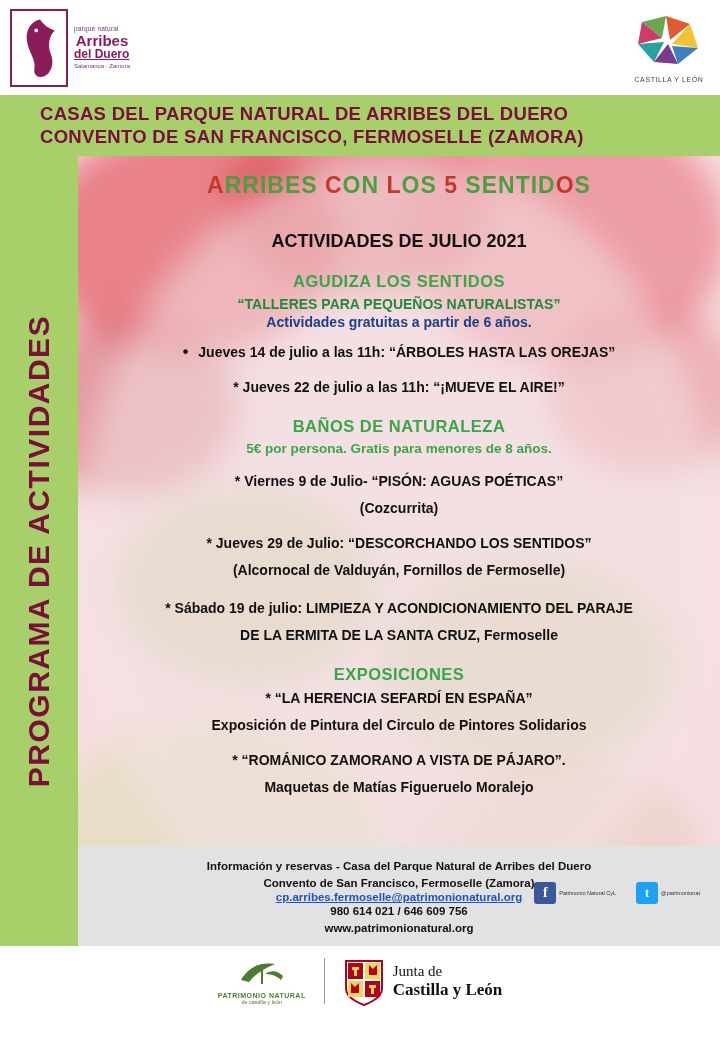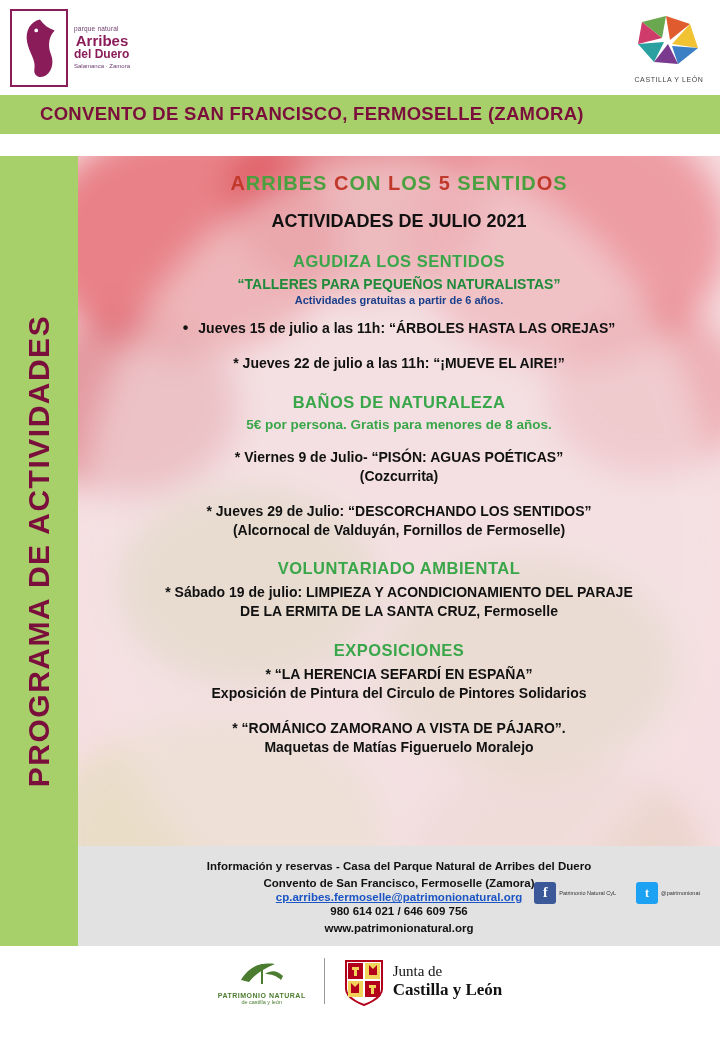--- a/index.html
+++ b/index.html
@@ -24,21 +24,21 @@
   .logo-arribes .mark {
     width: 58px; height: 78px;
     border: 2px solid #8a1c5a;
     display: flex; align-items: center; justify-content: center;
     background: #fff;
   }
   .logo-arribes .mark svg { display: block; }
   .logo-arribes .txt { line-height: 1.05; }
   .logo-arribes .txt .l1 { font-size: 6.5px; color: #6b3a6b; letter-spacing: .2px; }
   .logo-arribes .txt .l2 { font-size: 15px; font-weight: bold; color: #8a1c5a; text-align: center; }
-  .logo-arribes .txt .l3 { font-size: 12px; font-weight: bold; color: #8a1c5a; }
+  .logo-arribes .txt .l3 { font-size: 12px; font-weight: bold; color: #8a1c5a; text-decoration: underline; }
   .logo-arribes .txt .l4 { font-size: 6px; color: #6b3a6b; margin-top: 2px; }
 
   .logo-jcyl-top { text-align: center; }
   .logo-jcyl-top .star { width: 74px; height: 58px; }
   .logo-jcyl-top .cap { font-size: 7px; color: #444; letter-spacing: .6px; margin-top: 2px; }
 
   
   .title-band {
     background: #a8d06a;
     padding: 7px 0 9px 40px;
@@ -82,24 +82,24 @@
   .blob { position: absolute; border-radius: 50%; filter: blur(16px); }
 
   .content {
     position: relative;
     z-index: 2;
     padding: 16px 14px 0 14px;
     text-align: center;
   }
 
   .headline {
-    font-size: 20px;
+    font-size: 23px;
     font-weight: bold;
     letter-spacing: 1px;
-    margin-bottom: 16px;
+    margin-bottom: 32px;
     color: #2f7d3a;
   }
   .headline .r { color: #c0392b; }
   .headline .g { color: #4aa03f; }
 
   .subhead {
     font-size: 18px;
     font-weight: bold;
     color: #111;
     margin-bottom: 20px;
@@ -112,39 +112,39 @@
     letter-spacing: .5px;
     margin-bottom: 5px;
   }
   .sec-sub {
     font-size: 14px;
     font-weight: bold;
     color: #1f8a3a;
     margin-bottom: 2px;
   }
   .sec-sub2 {
-    font-size: 11px;
+    font-size: 14px;
     font-weight: bold;
     color: #1b3f8b;
     margin-bottom: 14px;
   }
   .fee {
     font-size: 13.5px;
     font-weight: bold;
     color: #3aa64a;
     margin-bottom: 16px;
   }
   .item {
     font-size: 14px;
     font-weight: bold;
     color: #111;
     margin-bottom: 16px;
     line-height: 1.35;
   }
-  .item .sub { display: block; }
+  .item .sub { display: block; margin-top: 8px; }
   .bullet-row {
     display: flex; align-items: flex-start; justify-content: center;
     gap: 10px;
     font-size: 14px; font-weight: bold; color: #111;
     margin-bottom: 18px;
   }
   .bullet-row .dot { font-size: 16px; line-height: 1; }
   .block { margin-bottom: 20px; }
 
   
@@ -214,20 +214,21 @@
       <polygon points="66,36 46,52 40,34" fill="#3b7fc4"></polygon>
       <polygon points="46,52 22,50 36,32" fill="#7a3b8f"></polygon>
       <polygon points="22,50 6,32 32,30" fill="#2aa0a0"></polygon>
       <polygon points="6,32 10,10 30,26" fill="#cf3b6a"></polygon>
     </svg>
     <div class="cap">CASTILLA Y LEÓN</div>
   </div>
 </div>
 
 <div class="title-band">
+  <div class="t1">CASAS DEL PARQUE NATURAL DE ARRIBES DEL DUERO</div>
   <div class="t2">CONVENTO DE SAN FRANCISCO, FERMOSELLE (ZAMORA)</div>
 </div>
 
 <div class="left-band">
   <div class="vtext">PROGRAMA DE ACTIVIDADES</div>
 </div>
 
 <div class="body-area">
   <div class="bg-art">
     <div class="blob" style="width:300px;height:230px;left:-40px;top:-30px;background:#e4636a;opacity:.75;"></div>
@@ -246,42 +247,41 @@
     <div class="headline"><span class="r">A</span><span class="g">RRIBES </span><span class="r">C</span><span class="g">ON </span><span class="r">L</span><span class="g">OS </span><span class="r">5</span><span class="g"> SENTID</span><span class="r">O</span><span class="g">S</span></div>
 
     <div class="subhead">ACTIVIDADES DE JULIO 2021</div>
 
     <div class="block">
       <div class="sec-title">AGUDIZA LOS SENTIDOS</div>
       <div class="sec-sub">“TALLERES PARA PEQUEÑOS NATURALISTAS”</div>
       <div class="sec-sub2">Actividades gratuitas a partir de 6 años.</div>
       <div class="bullet-row">
         <span class="dot">•</span>
-        <span>Jueves 15 de julio a las 11h: “ÁRBOLES  HASTA LAS OREJAS”</span>
+        <span>Jueves 14 de julio a las 11h: “ÁRBOLES  HASTA LAS OREJAS”</span>
       </div>
       <div class="item">
         <span>* Jueves 22 de julio a las 11h: “¡MUEVE EL AIRE!”</span>
       </div>
     </div>
 
     <div class="block">
       <div class="sec-title">BAÑOS DE NATURALEZA</div>
       <div class="fee">5€ por persona. Gratis para menores de 8 años.</div>
       <div class="item">
         <span>* Viernes 9 de Julio- “PISÓN: AGUAS POÉTICAS”</span>
         <span class="sub">(Cozcurrita)</span>
       </div>
       <div class="item">
         <span>* Jueves 29 de Julio: “DESCORCHANDO LOS SENTIDOS”</span>
         <span class="sub">(Alcornocal de Valduyán, Fornillos de Fermoselle)</span>
       </div>
     </div>
 
     <div class="block">
-      <div class="sec-title">VOLUNTARIADO  AMBIENTAL</div>
       <div class="item">
         <span>* Sábado  19 de julio: LIMPIEZA Y ACONDICIONAMIENTO DEL PARAJE</span>
         <span class="sub">DE LA ERMITA DE LA SANTA CRUZ, Fermoselle</span>
       </div>
     </div>
 
     <div class="block">
       <div class="sec-title">EXPOSICIONES</div>
       <div class="item">
         <span>* “LA HERENCIA SEFARDÍ EN ESPAÑA”</span>

